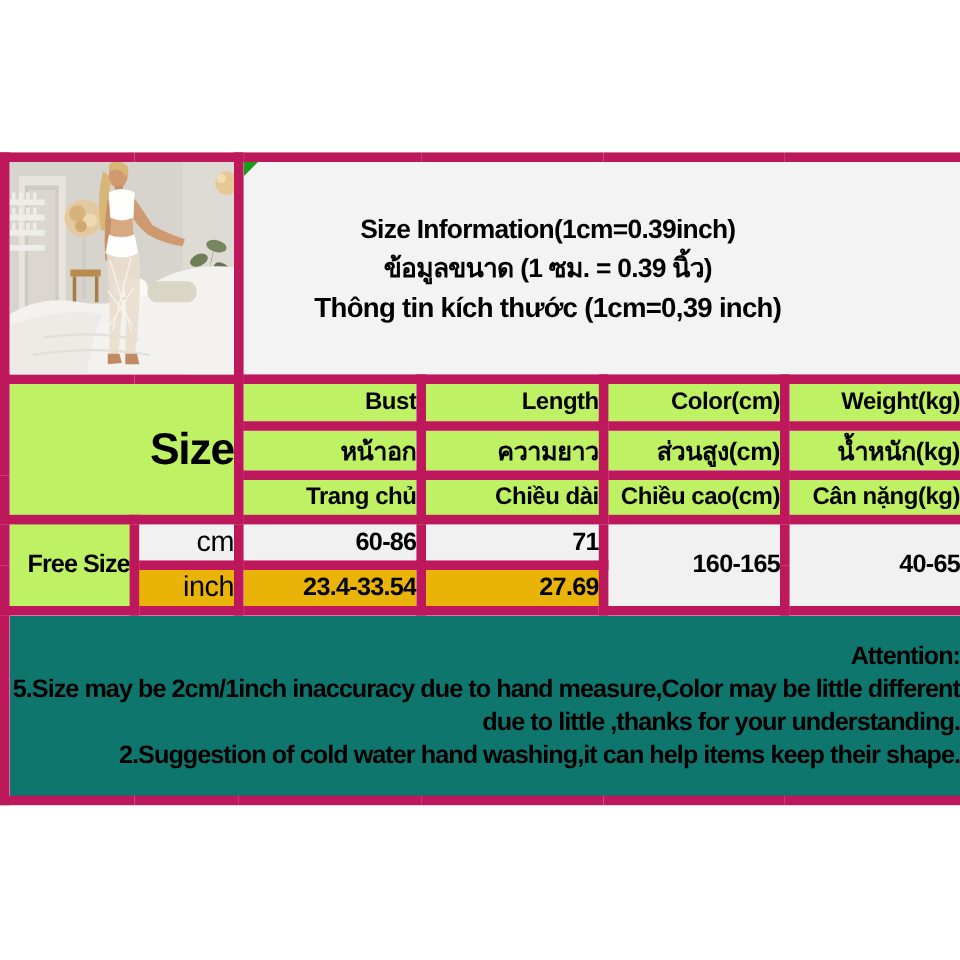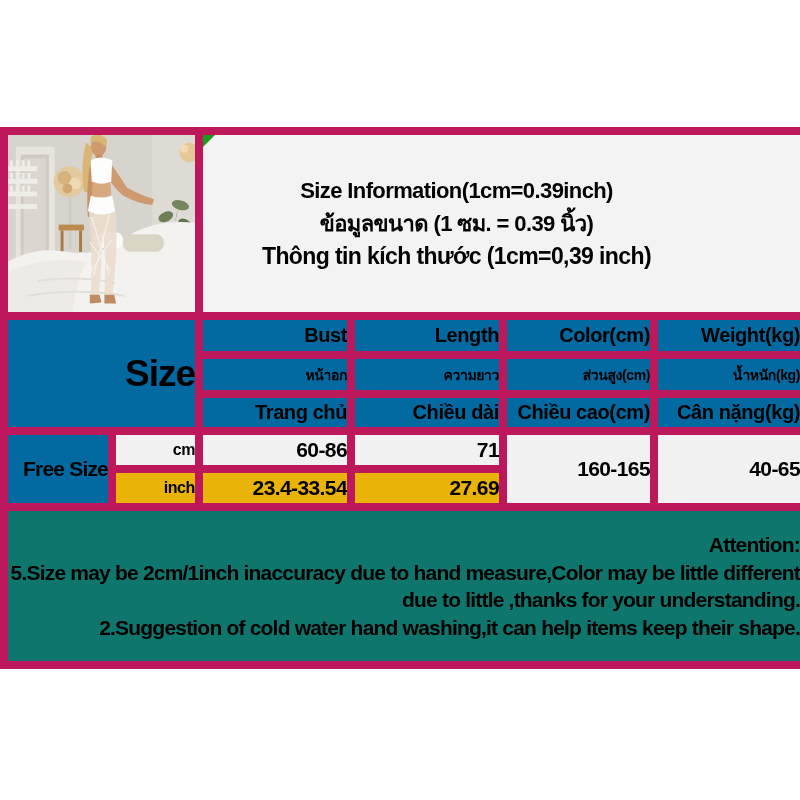--- a/index.html
+++ b/index.html
@@ -3,41 +3,41 @@
 <meta charset="utf-8">
 <style>
   html,body{margin:0;padding:0;background:#ffffff;width:800px;height:800px;overflow:hidden;
     font-family:"Liberation Sans", sans-serif;color:#000;}
   .canvas{position:relative;width:800px;height:800px;background:#fff;}
   .sheet{position:absolute;left:0;top:127px;width:800px;}
   table.size-sheet{border-collapse:collapse;table-layout:fixed;width:800px;}
   table.size-sheet td{border:8px solid #be185d;padding:0;text-align:right;vertical-align:middle;
     overflow:hidden;}
   
-  .fill-head{background:#0369a1;}
+  .fill-head{background:#bef264;}
   .fill-subtle{background:#f1f1f1;}
   .fill-title{background:#f3f3f3;}
   .fill-white{background:#eab308;}
   
   td.photo-cell{padding:0;background:#d7d3cd;}
   td.photo-cell svg{display:block;width:100%;height:100%;}
   
   td.title-cell{position:relative;}
   .title-stack{display:flex;flex-direction:column;justify-content:center;align-items:center;
     height:100%;padding-right:90px;box-sizing:border-box;}
   .title-line{font-weight:bold;font-size:22px;line-height:33px;letter-spacing:-0.6px;white-space:nowrap;}
   .title-line.vi{font-size:23px;}
   .corner-marker{position:absolute;top:0;left:0;width:0;height:0;
     border-top:12px solid #1d9b1d;border-right:12px solid transparent;}
   
   .size-big{font-weight:bold;font-size:37px;letter-spacing:-1px;}
   .hdr{font-weight:bold;font-size:20px;letter-spacing:-0.4px;white-space:nowrap;}
-  .hdr-th{font-size:14px;}
+  .hdr-th{font-size:21px;}
   .val{font-weight:bold;font-size:21px;letter-spacing:-0.6px;white-space:nowrap;}
-  .unit{font-weight:bold;font-size:16px;letter-spacing:-0.4px;}
+  .unit{font-weight:normal;font-size:24px;letter-spacing:-0.4px;}
   .freesize{font-weight:bold;font-size:21px;letter-spacing:-0.8px;}
   
   td.attention-cell{text-align:left;vertical-align:top;padding:3px 6px;height:150px;background:#0f766e;font-weight:bold;}
   .attn-line{font-size:21px;line-height:27.5px;letter-spacing:-0.8px;white-space:nowrap;}
 </style>
 </head>
 <body>
 
 <div class="canvas">
   <div class="sheet">

